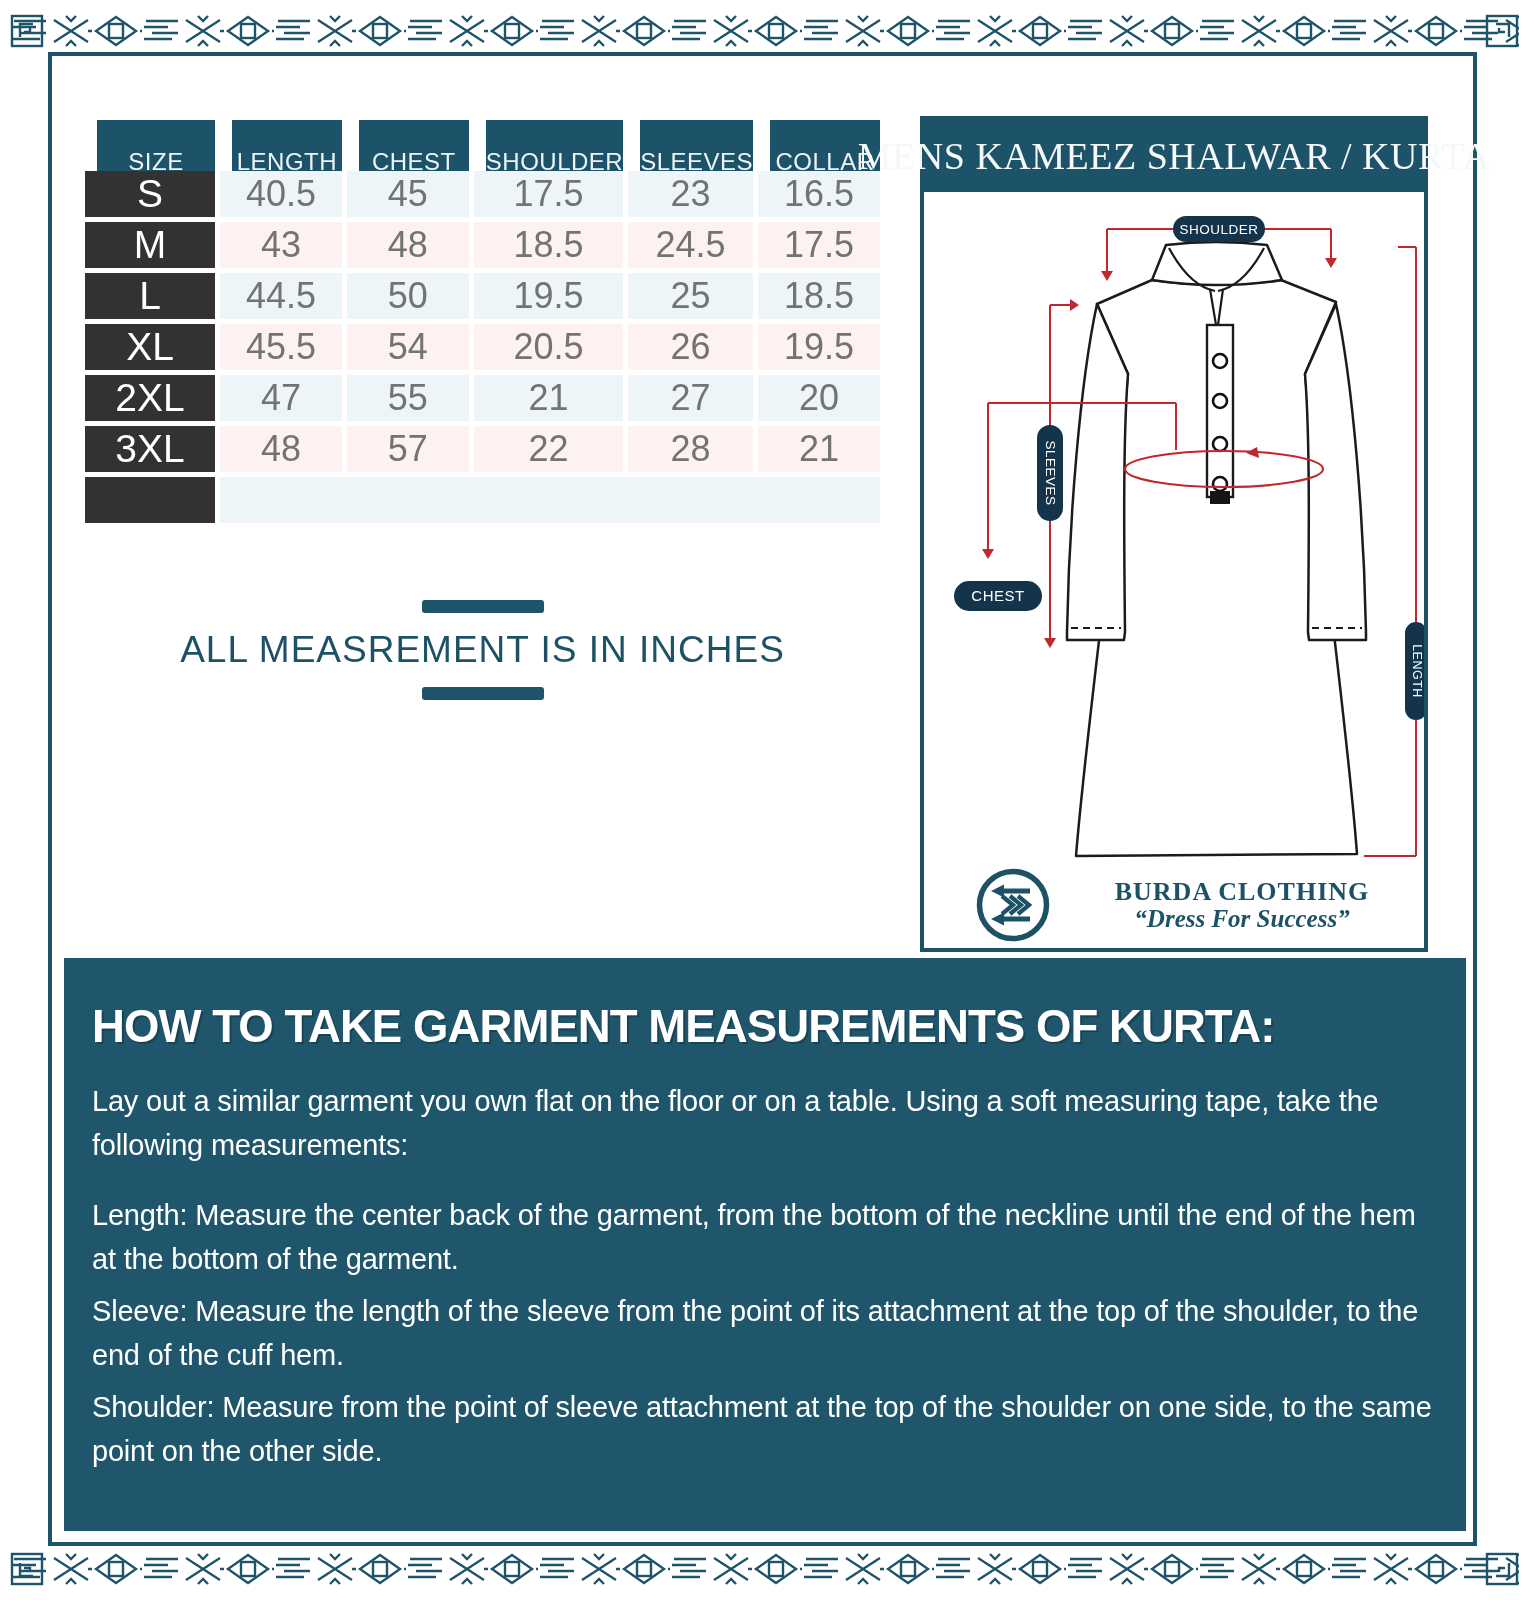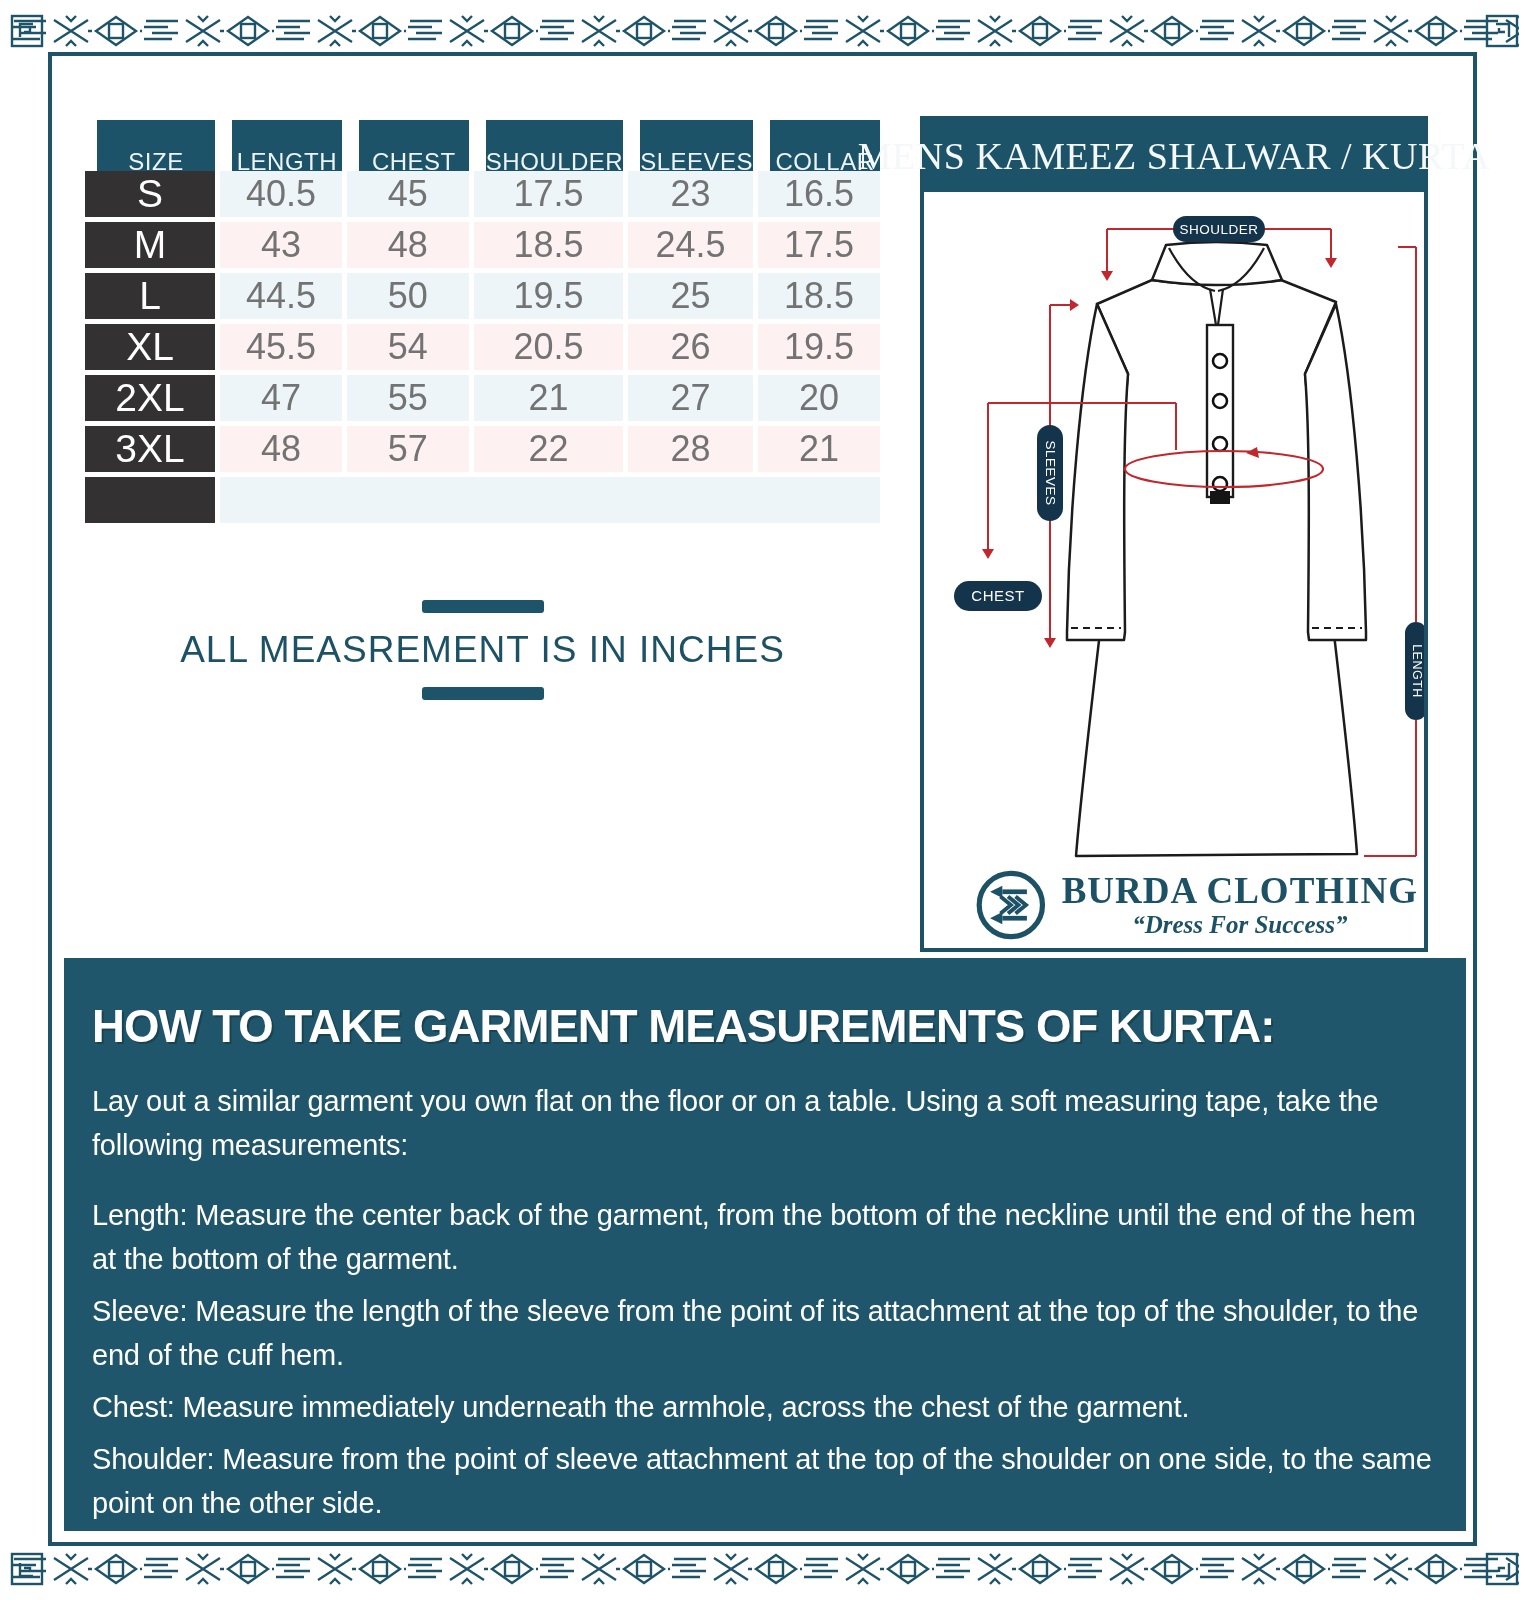--- a/index.html
+++ b/index.html
@@ -53,21 +53,21 @@
     display:flex;align-items:center;justify-content:center;
   }
   .kurta-panel .band-title{color:#f4f8f9;font-size:38px;letter-spacing:.5px;white-space:nowrap;font-family:Liberation Serif, serif;}
   .diagram-svg{position:absolute;left:0;top:72px;width:500px;height:672px;}
   .logo-row{
     position:absolute;left:50px;right:6px;bottom:2px;height:82px;
     display:flex;align-items:center;gap:14px;
   }
   .brand-text{display:flex;flex-direction:column;align-items:center;flex:1;}
   .brand-name{
-    font-family:"Liberation Serif", serif;font-weight:bold;font-size:37px;
+    font-family:"Liberation Serif", serif;font-weight:bold;font-size:26px;
     color:#1d5166;letter-spacing:1px;white-space:nowrap;line-height:1.05;
   }
   .brand-tagline{
     font-family:"Liberation Serif", serif;font-weight:bold;font-style:italic;
     font-size:25px;color:#1d5166;white-space:nowrap;line-height:1.1;
   }
   
   .howto{
     position:absolute;left:64px;top:958px;width:1402px;height:573px;
     box-sizing:border-box;background:#1f566b;color:#ffffff;
@@ -285,15 +285,14 @@
       <div class="brand-tagline">“Dress For Success”</div>
     </div>
   </div>
 </div>
 
 <div class="howto">
   <h1 class="howto-heading">HOW TO TAKE GARMENT MEASUREMENTS OF KURTA:</h1>
   <p class="howto-intro">Lay out a similar garment you own flat on the floor or on a table. Using a soft measuring tape, take the following measurements:</p>
   <p class="howto-item">Length: Measure the center back of the garment, from the bottom of the neckline until the end of the hem at the bottom of the garment.</p>
   <p class="howto-item">Sleeve: Measure the length of the sleeve from the point of its attachment at the top of the shoulder, to the end of the cuff hem.</p>
-  <p class="howto-item">Chest: Measure immediately underneath the armhole, across the chest of the garment.</p>
   <p class="howto-item">Shoulder: Measure from the point of sleeve attachment at the top of the shoulder on one side, to the same point on the other side.</p>
 </div>
 
 </body></html>

